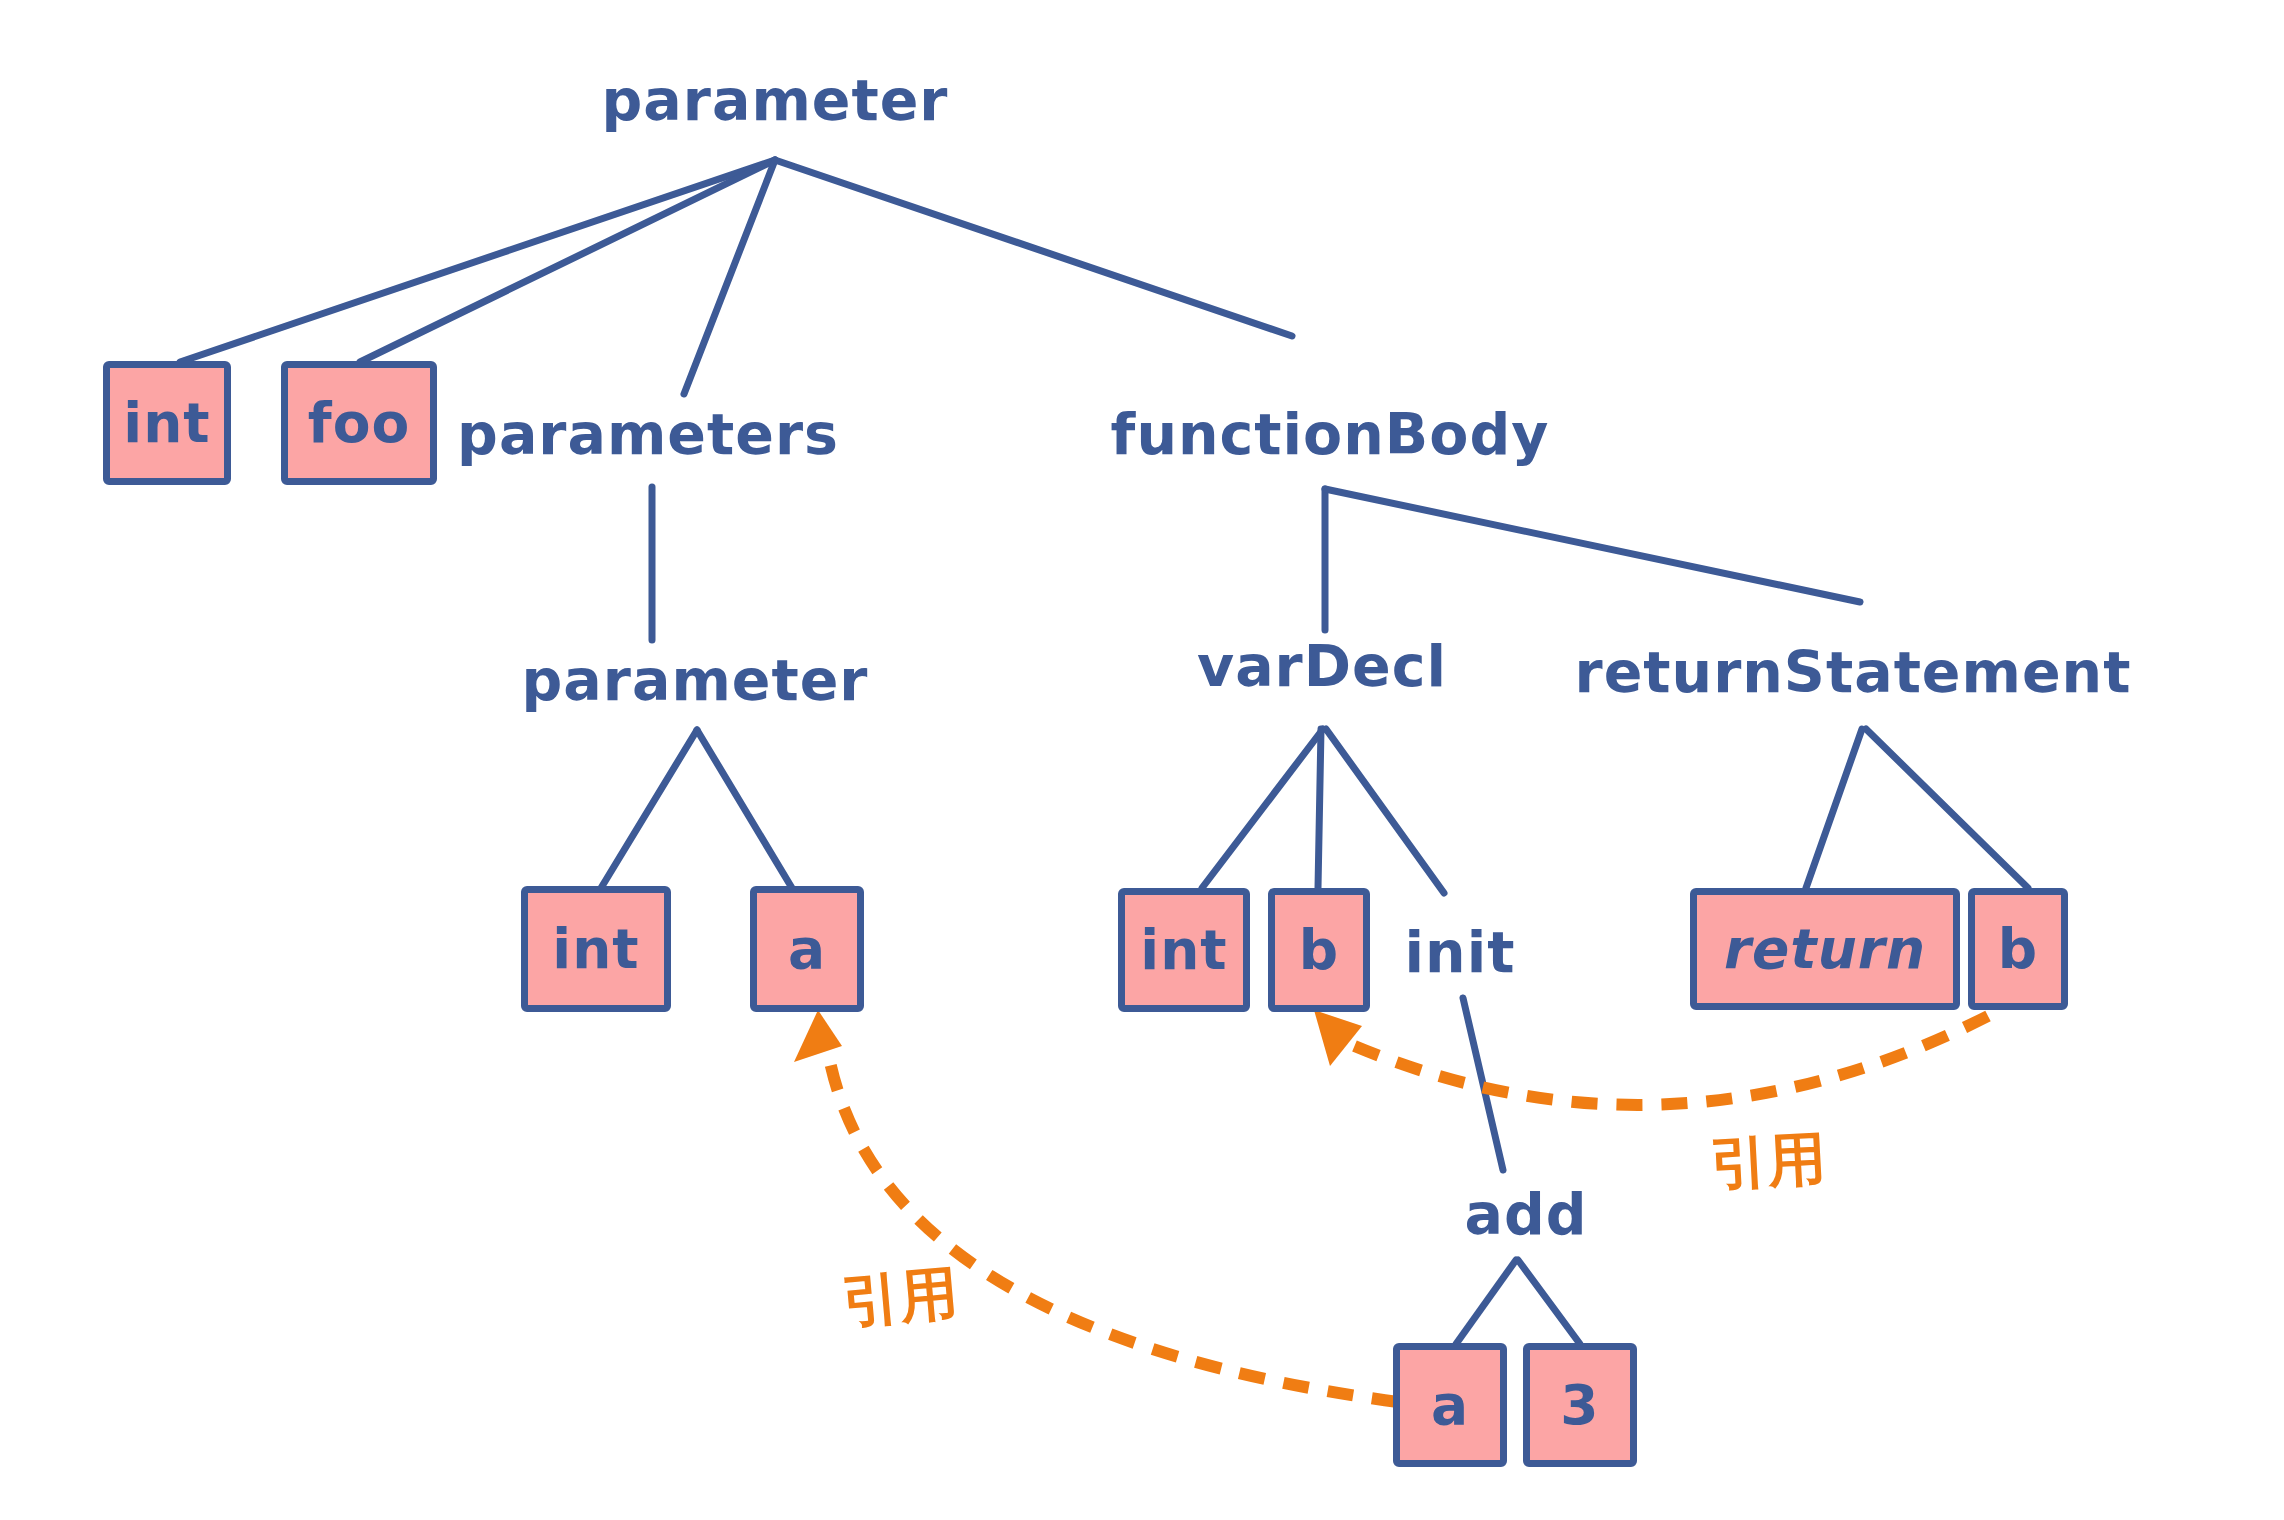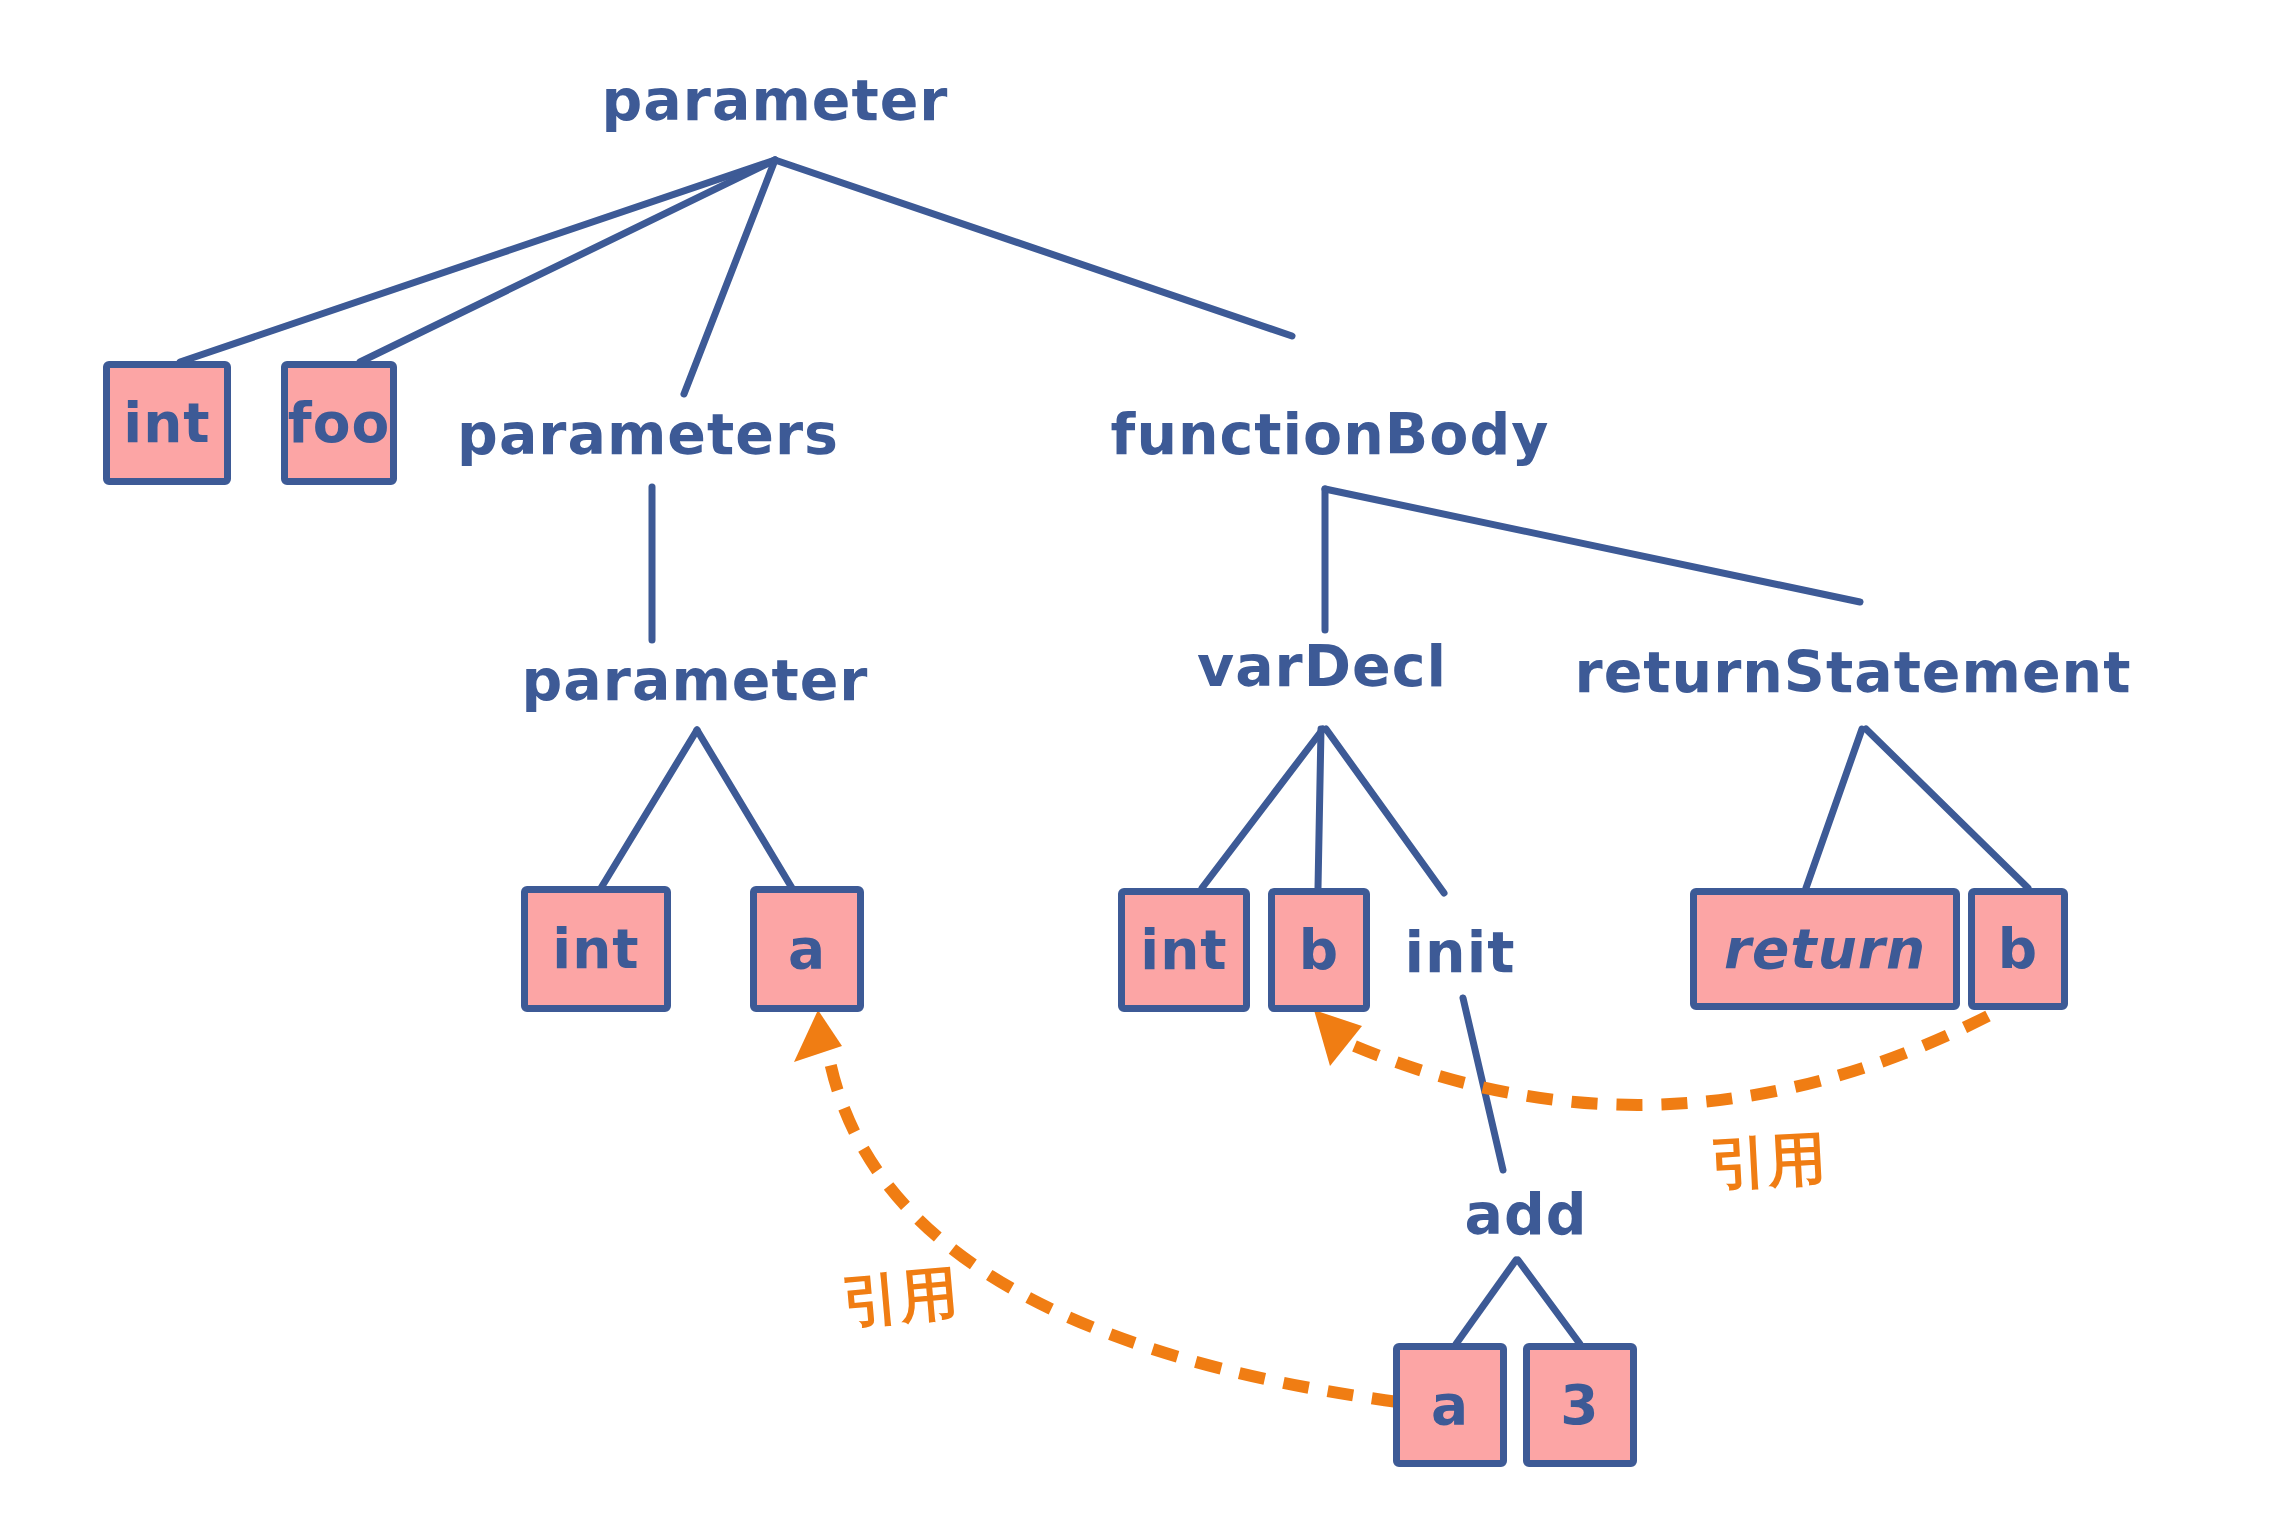--- a/index.html
+++ b/index.html
@@ -91,21 +91,21 @@
   <div class="node-text" style="left:695px;top:652px;">parameter</div>
   <div class="node-text" style="left:1330px;top:406px;">functionBody</div>
   <div class="node-text" style="left:1322px;top:638px;">varDecl</div>
   <div class="node-text" style="left:1853px;top:644px;">returnStatement</div>
   <div class="node-text" style="left:1460px;top:924px;">init</div>
   <div class="node-text" style="left:1515px;top:1186px;margin-left:11px;">add</div>
 
   <div class="node-box" style="left:103px;top:361px;width:128px;height:124px;">
       <span>int</span>
     </div>
-  <div class="node-box" style="left:281px;top:361px;width:116px;height:124px;">
+  <div class="node-box" style="left:281px;top:361px;width:156px;height:124px;">
       <span>foo</span>
     </div>
   <div class="node-box" style="left:521px;top:886px;width:150px;height:126px;">
       <span>int</span>
     </div>
   <div class="node-box" style="left:750px;top:886px;width:114px;height:126px;">
       <span>a</span>
     </div>
   <div class="node-box" style="left:1118px;top:888px;width:132px;height:124px;">
       <span>int</span>

